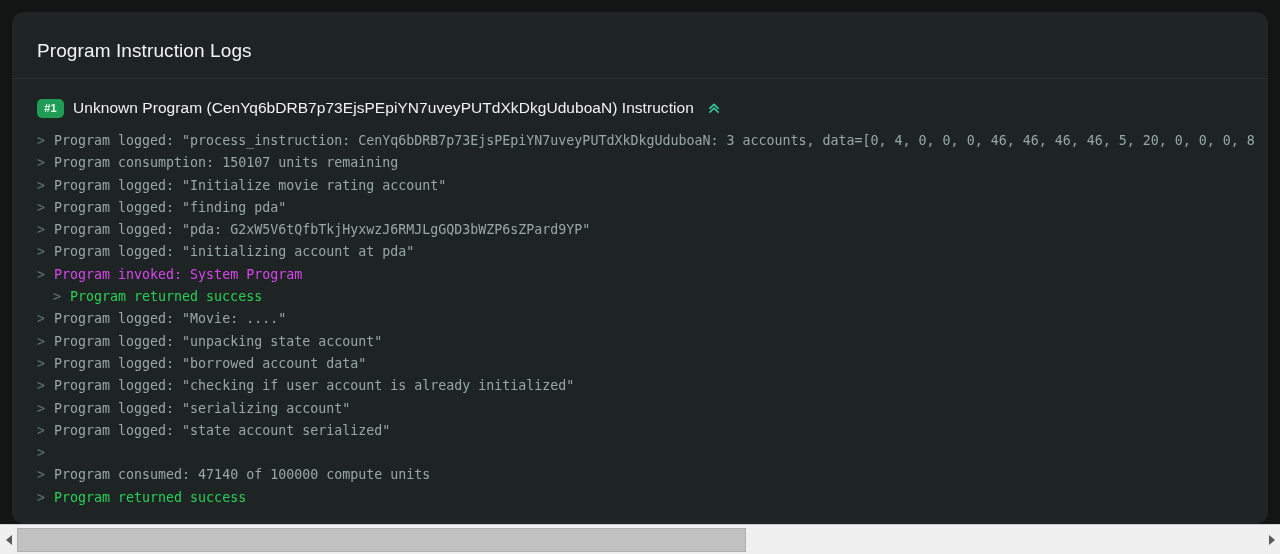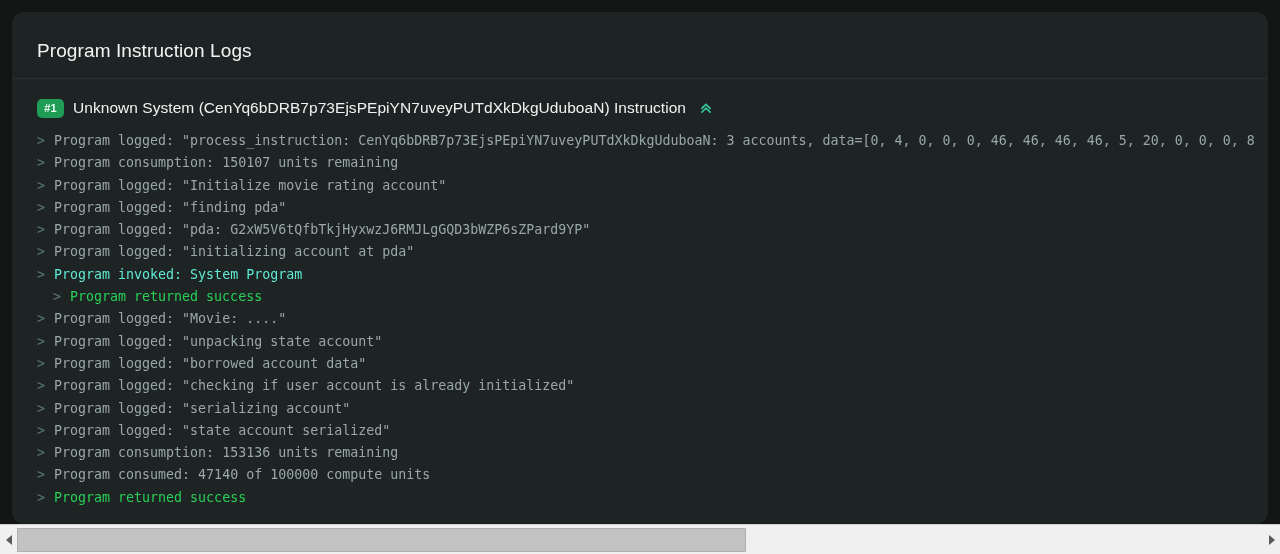--- a/index.html
+++ b/index.html
@@ -124,21 +124,21 @@
     color: #5d7d78;
     margin-right: 9px;
     flex: 0 0 auto;
     font-weight: 400;
   }
   .log-text {
     flex: 0 0 auto;
     overflow: hidden;
   }
   .t-default  { color: #98a8a6; }
-  .t-invoke   { color: #5eead4; }
+  .t-invoke   { color: #d946ef; }
   .t-success  { color: #27d157; text-align: center; }
 
   
   .log-line.type-invoke  .log-marker { color: #5d7d78; }
   .log-line.type-success .log-marker { color: #5d7d78; }
 
   
   .hscroll {
     position: absolute;
     left: 0;
@@ -196,21 +196,21 @@
     <div class="card-header">
       <div class="card-title">Program Instruction Logs</div>
     </div>
 
     <div class="header-divider"></div>
 
     <div class="instruction">
 
       <div class="instruction-header">
         <span class="badge">#1</span>
-        <span class="instruction-title">Unknown System (CenYq6bDRB7p73EjsPEpiYN7uveyPUTdXkDkgUduboaN) Instruction</span>
+        <span class="instruction-title">Unknown Program (CenYq6bDRB7p73EjsPEpiYN7uveyPUTdXkDkgUduboaN) Instruction</span>
         <span class="collapse-icon">
           <svg width="14" height="14" viewBox="0 0 14 14" aria-hidden="true">
             <path d="M3 7.2 L7 3.4 L11 7.2" fill="none" stroke="#35c79a" stroke-width="1.7" stroke-linecap="square"></path>
             <path d="M3 11 L7 7.2 L11 11" fill="none" stroke="#35c79a" stroke-width="1.7" stroke-linecap="square"></path>
           </svg>
         </span>
       </div>
 
       <div class="logs" id="log-list">
           <div class="log-line type-default">
@@ -264,21 +264,20 @@
           <div class="log-line type-default">
             <span class="log-marker">&gt;</span>
             <span class="log-text t-default">Program logged: "serializing account"</span>
           </div>
           <div class="log-line type-default">
             <span class="log-marker">&gt;</span>
             <span class="log-text t-default">Program logged: "state account serialized"</span>
           </div>
           <div class="log-line type-default">
             <span class="log-marker">&gt;</span>
-            <span class="log-text t-default">Program consumption: 153136 units remaining</span>
           </div>
           <div class="log-line type-default">
             <span class="log-marker">&gt;</span>
             <span class="log-text t-default">Program consumed: 47140 of 100000 compute units</span>
           </div>
           <div class="log-line type-success">
             <span class="log-marker">&gt;</span>
             <span class="log-text t-success">Program returned success</span>
           </div>
         </div>

